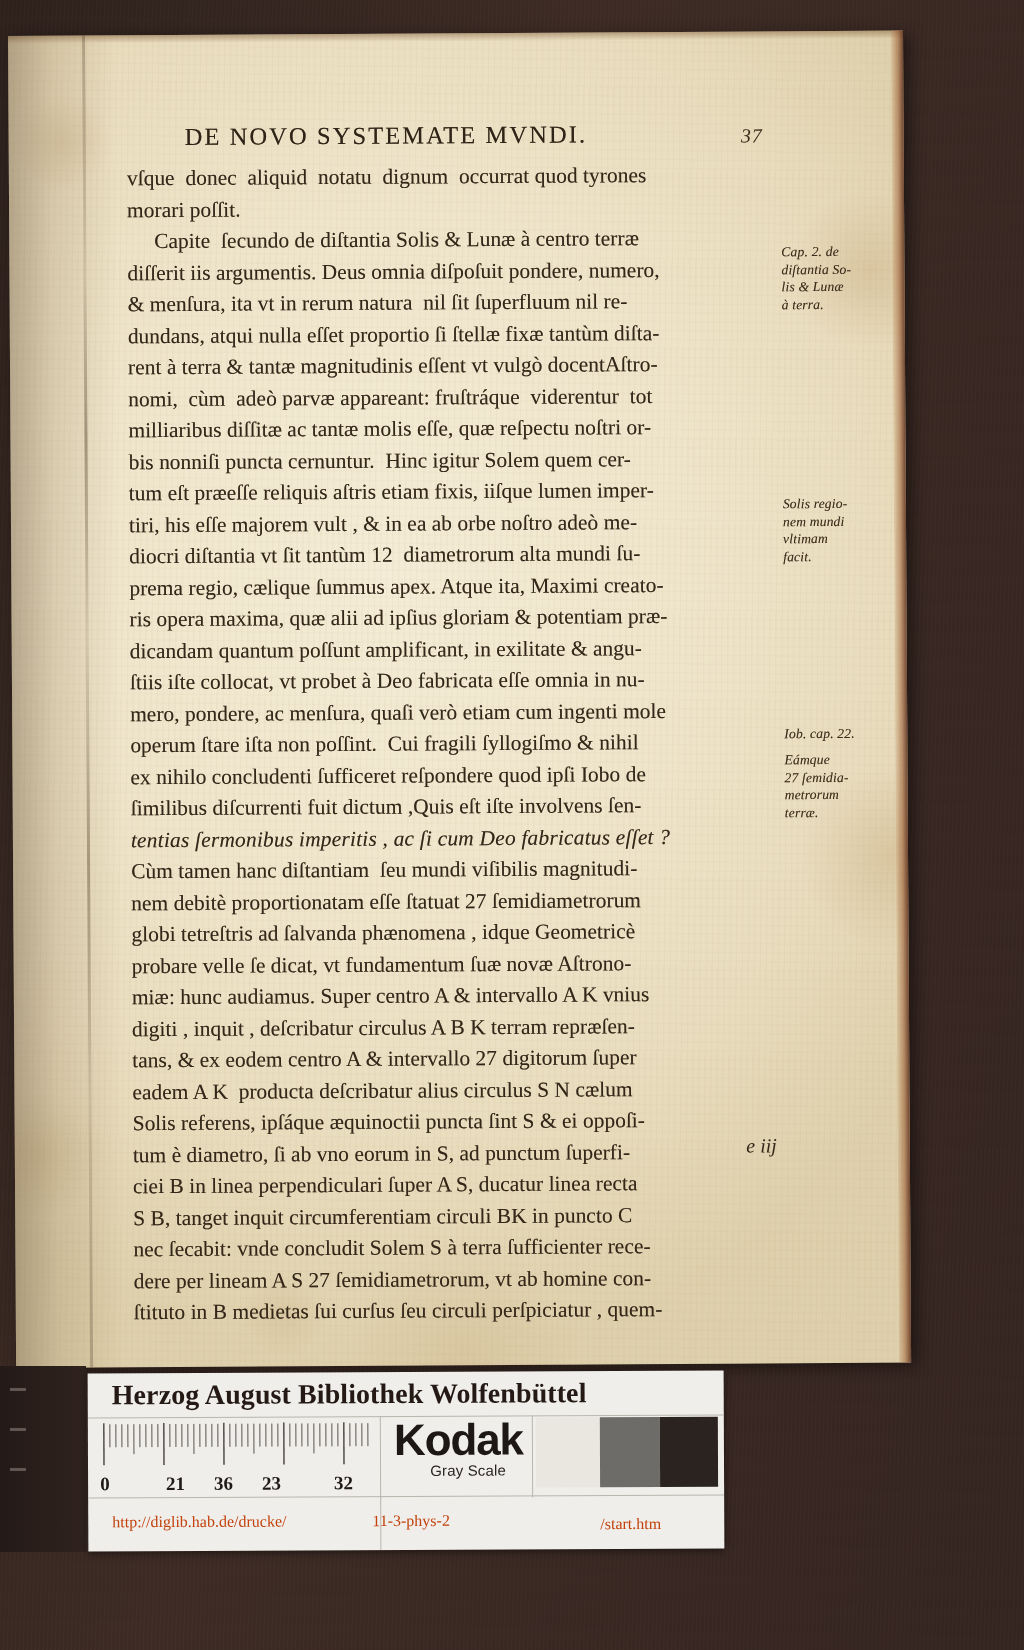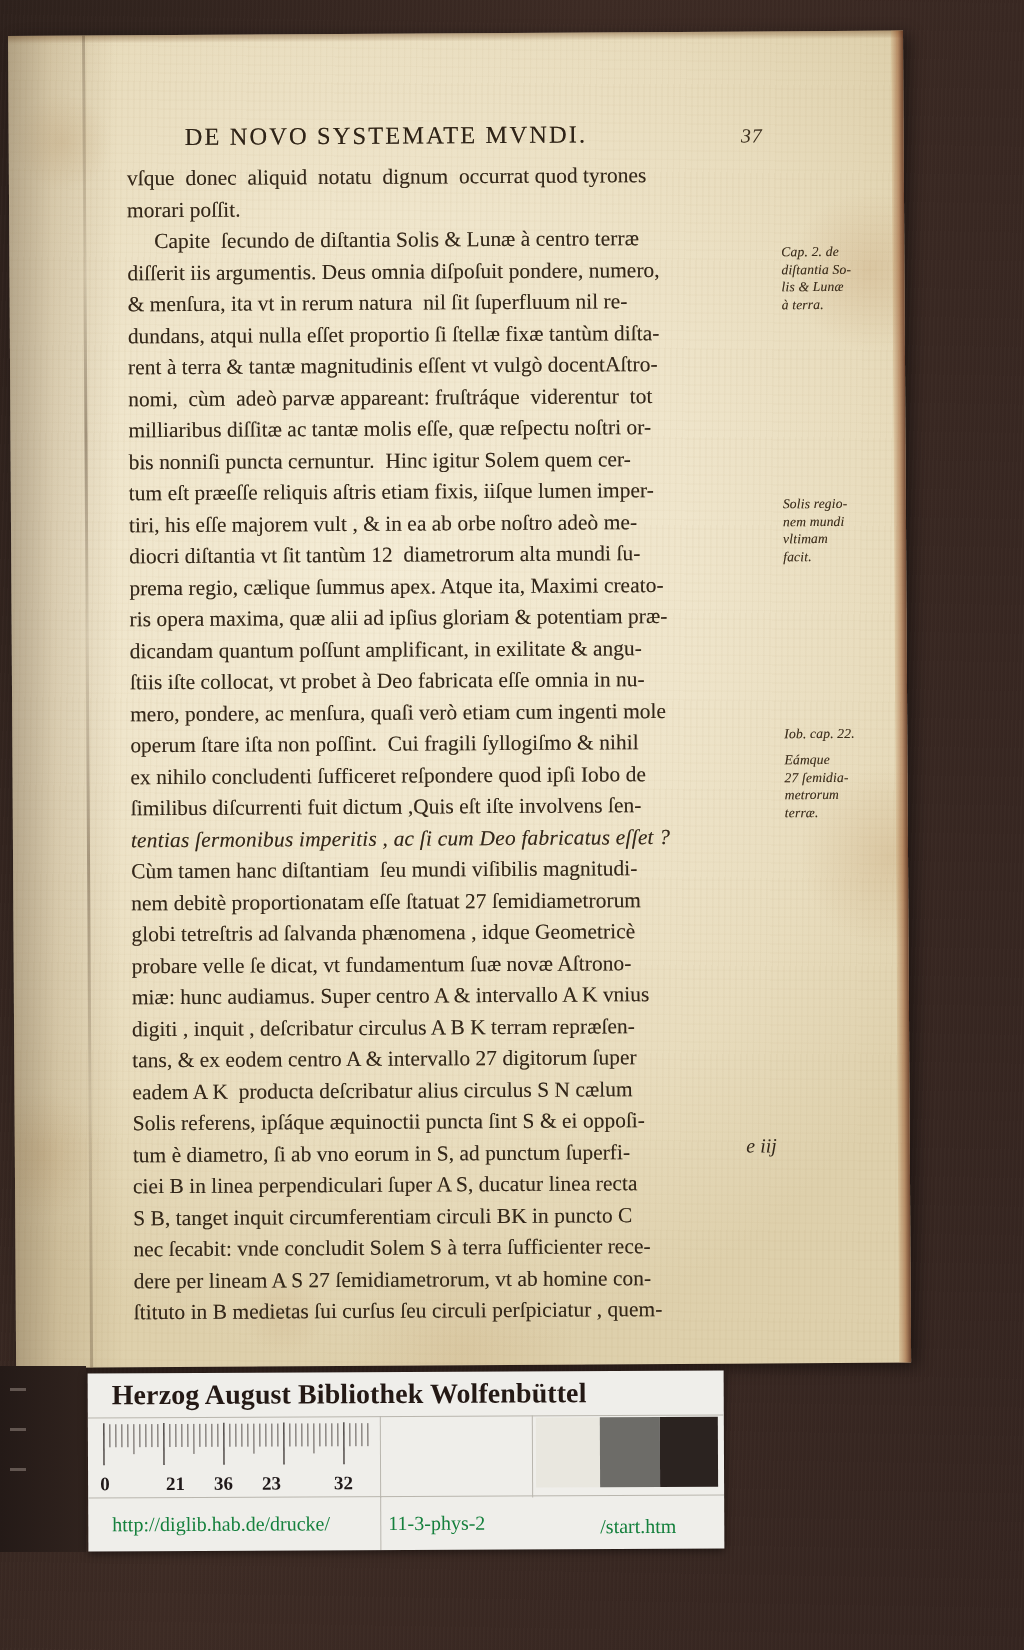--- a/index.html
+++ b/index.html
@@ -255,26 +255,26 @@
 
   .url-row {
     position: absolute;
     left: 0; right: 0;
     top: 126px;
     height: 52px;
   }
   .url-text {
     position: absolute;
     font-family: "Liberation Serif", serif;
-    font-size: 20px;
-    color: #15803d;
+    font-size: 16px;
+    color: #c2410c;
     white-space: nowrap;
   }
   .url-a { left: 24px; top: 14px; }
-  .url-b { left: 300px; top: 14px; text-align: right; }
+  .url-b { left: 284px; top: 14px; text-align: right; }
   .url-c { left: 512px; top: 18px; }
 
   
   .board-strip {
     position: absolute;
     left: 0; top: 1366px;
     width: 86px; height: 186px;
     background: linear-gradient(90deg,#241a17,#30231e);
   }
   .board-tick {
@@ -438,20 +438,24 @@
       </svg>
       <div class="ruler-nums">
         <span class="ruler-num" style="left:-2px">0</span>
         <span class="ruler-num" style="left:64px">21</span>
         <span class="ruler-num" style="left:112px">36</span>
         <span class="ruler-num" style="left:160px">23</span>
         <span class="ruler-num" style="left:232px">32</span>
       </div>
     </div>
 
+    <div class="kodak-block">
+      <div class="kodak-word">Kodak</div>
+      <div class="kodak-sub">Gray Scale</div>
+    </div>
 
     <div class="patches">
       <div class="patch" id="patch0" style="width: 64px; background: rgb(233, 231, 223);"></div>
       <div class="patch" id="patch1" style="width: 60px; background: rgb(109, 108, 104);"></div>
       <div class="patch" id="patch2" style="width: 58px; background: rgb(43, 35, 32);"></div>
     </div>
 
     <div class="url-row">
       <span class="url-text url-a">http://diglib.hab.de/drucke/</span>
       <span class="url-text url-b">11-3-phys-2</span>

